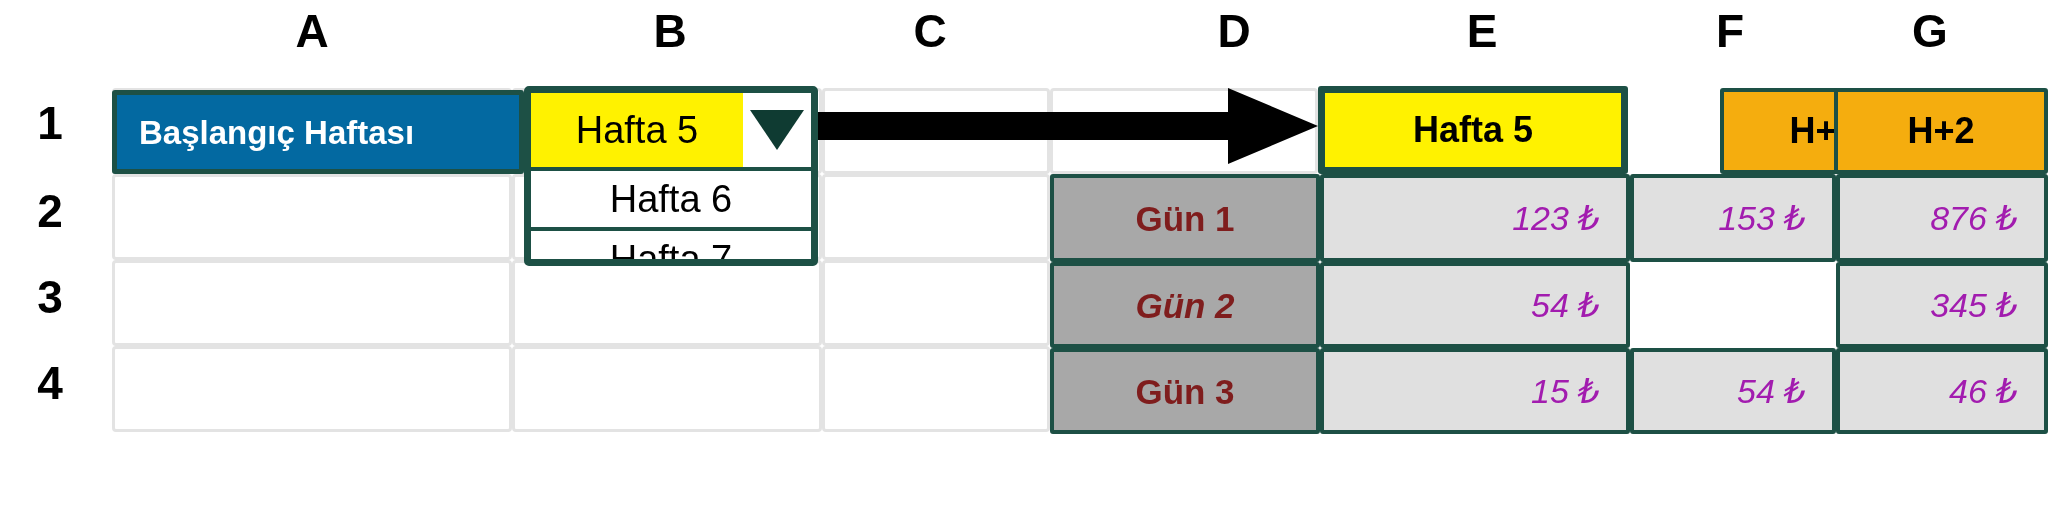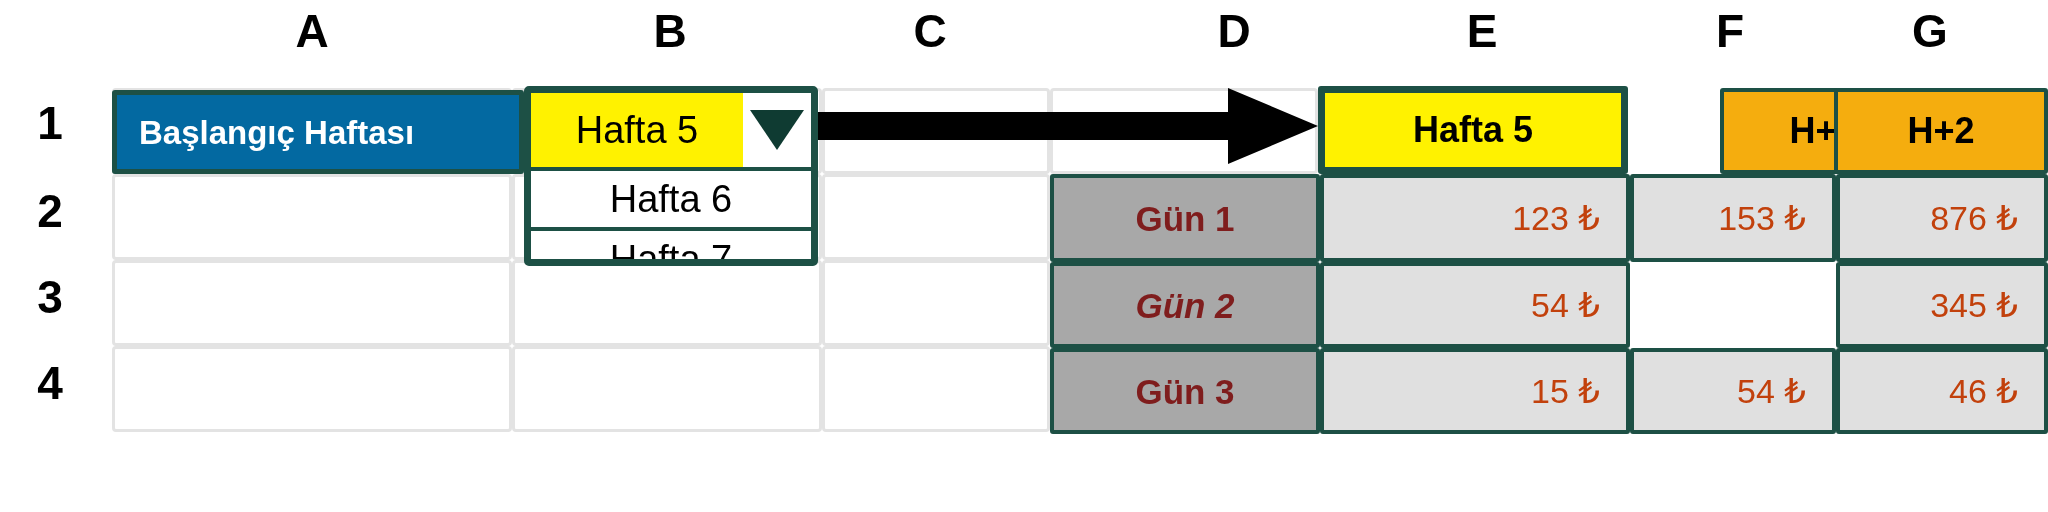--- a/index.html
+++ b/index.html
@@ -52,23 +52,24 @@
   }
   .cell-yellow{
     background:#fff200;color:#000000;
     border:7px solid #1d5045;
   }
   .cell-orange{
     background:#f5ad0e;color:#000000;
     border:4px solid #1d5045;
   }
   .cell-data{
-    background:#e0e0e0;color:#c2410c;
+    background:#e0e0e0;color:#a21caf;
     border:4px solid #1d5045;
     font-weight:400;
+    font-style:italic;
   }
 
   
   #dropdown{
     position:absolute;
     border:7px solid #1d5045;
     border-radius:5px;
     background:#ffffff;
     box-sizing:border-box;
     overflow:hidden;

